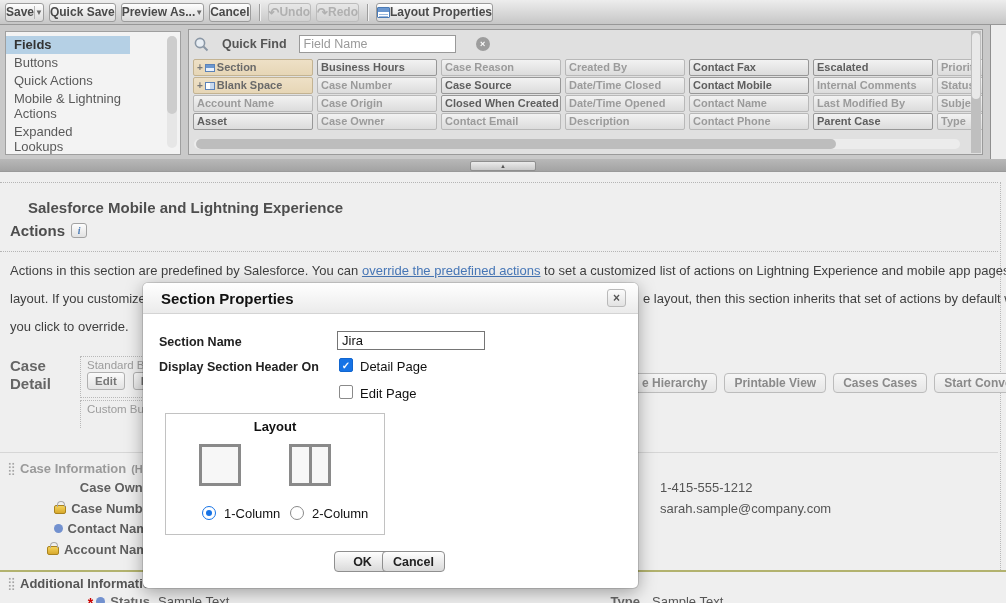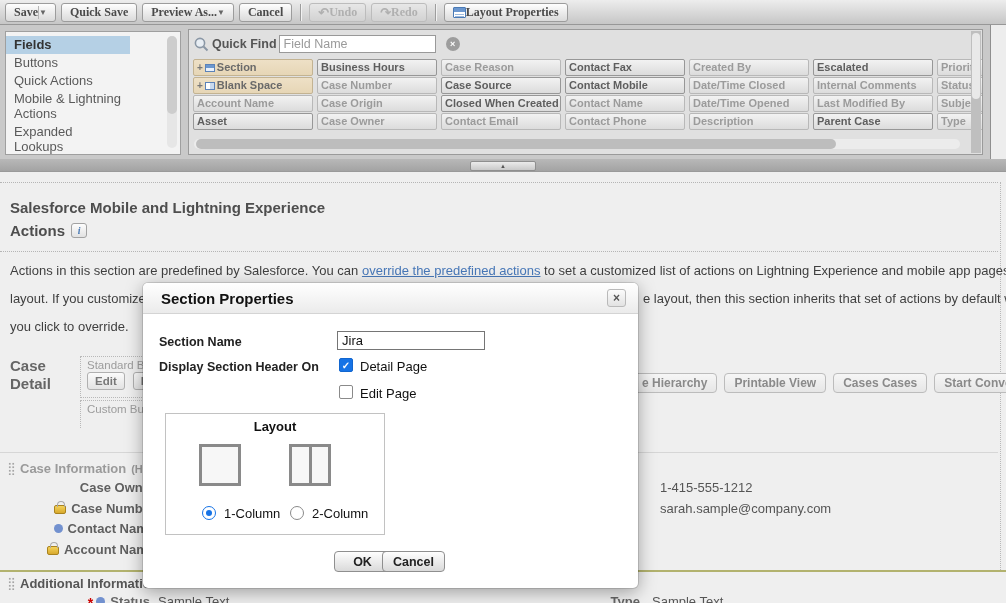--- a/index.html
+++ b/index.html
@@ -4,23 +4,23 @@
 <style>
   * { box-sizing: border-box; margin: 0; padding: 0; }
   html,body { width:1006px; height:603px; overflow:hidden; }
   body { font-family:"Liberation Sans", sans-serif; background:#efefef; }
   .screen { position:relative; width:1006px; height:603px; background:#efefef; overflow:hidden; }
 
   
   .toolbar { position:absolute; top:0; left:0; width:1006px; height:25px;
     background:linear-gradient(#ededed,#c6c6c6); border-bottom:1px solid #979797;
     display:flex; align-items:center; padding-left:5px; gap:5px; }
-  .tbtn { height:19px; padding:0 8px; background:linear-gradient(#fefefe,#dadada);
+  .tbtn { height:19px; padding:0 0; background:linear-gradient(#fefefe,#dadada);
     border:1px solid #9c9c9c; border-radius:3px; font-size:12px; font-weight:bold;
-    color:#4a4a4a; display:flex; align-items:center; white-space:nowrap; cursor:default;font-family:Liberation Serif, serif; }
+    color:#4a4a4a; display:flex; align-items:center; white-space:nowrap; cursor:default; }
   .tbtn .caret { font-size:8px; color:#666; }
   .tbtn .innersep { width:1px; height:13px; background:#b5b5b5; }
   .tbtn.disabled { color:#b0b0b0; background:linear-gradient(#e7e7e7,#d2d2d2); border-color:#bcbcbc; }
   .tbtn.disabled .arrow-glyph { color:#b0b0b0; }
   .arrow-glyph { font-size:13px; line-height:1; font-weight:bold; }
   .tsep { width:1px; height:17px; background:#9d9d9d; box-shadow:1px 0 0 #f2f2f2; margin:0 3px; }
   .lp-icon { display:inline-block; width:13px; height:11px; border:1px solid #4a7ab5;
     background:linear-gradient(#6b97cf 0 4px, #fff 4px), #fff; border-radius:1px; position:relative; }
   .lp-icon::after { content:""; position:absolute; left:1px; right:1px; top:6px; height:1px; background:#9dbade; box-shadow:0 2px 0 #9dbade; }
 
@@ -30,21 +30,21 @@
 
   .sidebar { position:absolute; left:5px; top:6px; width:176px; height:124px;
     background:#f3f3f3; border:1px solid #9f9f9f; padding:4px 0 0 0; overflow:hidden; }
   .side-item { font-size:13px; color:#5a5a5a; padding:1px 8px 2px 8px; width:124px; line-height:15px; cursor:default; }
   .side-item.selected { background:#b5d0e5; font-weight:bold; color:#333; }
   .side-scroll { position:absolute; right:3px; top:4px; width:10px; height:112px; background:#e6e6e6; border-radius:5px; }
   .side-thumb { position:absolute; left:0; top:0; width:10px; height:78px; background:#cdcdcd; border-radius:5px; }
 
   .fields-panel { position:absolute; left:188px; top:4px; width:795px; height:126px;
     background:#e0e0e0; border:1px solid #9a9a9a; overflow:hidden; }
-  .quickfind { position:absolute; top:3px; left:4px; height:22px; display:flex; align-items:center; gap:2px; }
+  .quickfind { position:absolute; top:3px; left:4px; height:22px; display:flex; align-items:center; gap:12px; }
   .qf-label { font-size:12.5px; font-weight:bold; color:#555; }
   .qf-input { width:157px; height:18px; border:1px solid #999; background:#fff; font-size:12.5px;
     padding:0 4px; color:#444; font-family:"Liberation Sans", sans-serif; }
   .qf-input::placeholder { color:#9a9a9a; }
   .qf-clear { width:14px; height:14px; border-radius:50%; background:#9d9d9d; color:#fff; font-size:9px;
     display:flex; align-items:center; justify-content:center; font-weight:bold; margin-left:8px; cursor:default; }
 
   .pgrid { position:absolute; top:28px; left:2px; display:flex; width:900px; }
   .pcol { width:124px; flex:0 0 124px; }
   .pcell { height:17px; line-height:15px; margin:1px 2px; padding:0 3px; border-radius:2px;
@@ -64,21 +64,21 @@
 
   .collapse-bar { position:absolute; top:159px; left:0; width:1006px; height:13px;
     background:linear-gradient(#b8b8b8,#a3a3a3); border-bottom:1px solid #9a9a9a; }
   .collapse-handle { position:absolute; left:470px; top:2px; width:66px; height:10px;
     background:linear-gradient(#ebebeb,#c9c9c9); border:1px solid #8f8f8f; border-radius:2px;
     display:flex; align-items:center; justify-content:center; font-size:6px; color:#555; cursor:default; }
 
   
   .dotline { position:absolute; left:0; border-top:1px dotted #b5b5b5; }
   .vdotline { position:absolute; border-left:1px dotted #b9b9b9; }
-  .h1 { position:absolute; left:10px; font-size:15px; font-weight:bold; color:#4e4e4e; }
+  .h1 { position:absolute; left:28px; font-size:15px; font-weight:bold; color:#4e4e4e; }
   .h1-row { position:absolute; left:10px; display:flex; align-items:center; gap:6px; }
   .info-btn { width:16px; height:15px; background:linear-gradient(#fdfdfd,#e2e2e2); border:1px solid #a2a2a2;
     border-radius:3px; color:#4a7ab5; font-size:10px; font-style:italic; font-family:"Liberation Serif", serif;
     font-weight:bold; display:flex; align-items:center; justify-content:center; cursor:default; }
 
   .para { position:absolute; font-size:13px; color:#3f3f3f; white-space:nowrap; }
   .para a { color:#4878b8; text-decoration:underline; cursor:pointer; }
 
   .cd-title { position:absolute; left:10px; font-size:15px; font-weight:bold; color:#666; }
   .dotted-box { position:absolute; border:1px dotted #b8b8b8; }
@@ -239,45 +239,45 @@
               <span>Case Source</span>
             </div>
           <div class="pcell avail">
               <span>Closed When Created</span>
             </div>
           <div class="pcell used">
               <span>Contact Email</span>
             </div>
         </div>
         <div class="pcol">
+          <div class="pcell used">
+              <span>Created By</span>
+            </div>
+          <div class="pcell used">
+              <span>Date/Time Closed</span>
+            </div>
+          <div class="pcell used">
+              <span>Date/Time Opened</span>
+            </div>
+          <div class="pcell used">
+              <span>Description</span>
+            </div>
+        </div>
+        <div class="pcol">
           <div class="pcell avail">
               <span>Contact Fax</span>
             </div>
           <div class="pcell avail">
               <span>Contact Mobile</span>
             </div>
           <div class="pcell used">
               <span>Contact Name</span>
             </div>
           <div class="pcell used">
               <span>Contact Phone</span>
-            </div>
-        </div>
-        <div class="pcol">
-          <div class="pcell used">
-              <span>Created By</span>
-            </div>
-          <div class="pcell used">
-              <span>Date/Time Closed</span>
-            </div>
-          <div class="pcell used">
-              <span>Date/Time Opened</span>
-            </div>
-          <div class="pcell used">
-              <span>Description</span>
             </div>
         </div>
         <div class="pcol">
           <div class="pcell avail">
               <span>Escalated</span>
             </div>
           <div class="pcell used">
               <span>Internal Comments</span>
             </div>
           <div class="pcell used">

